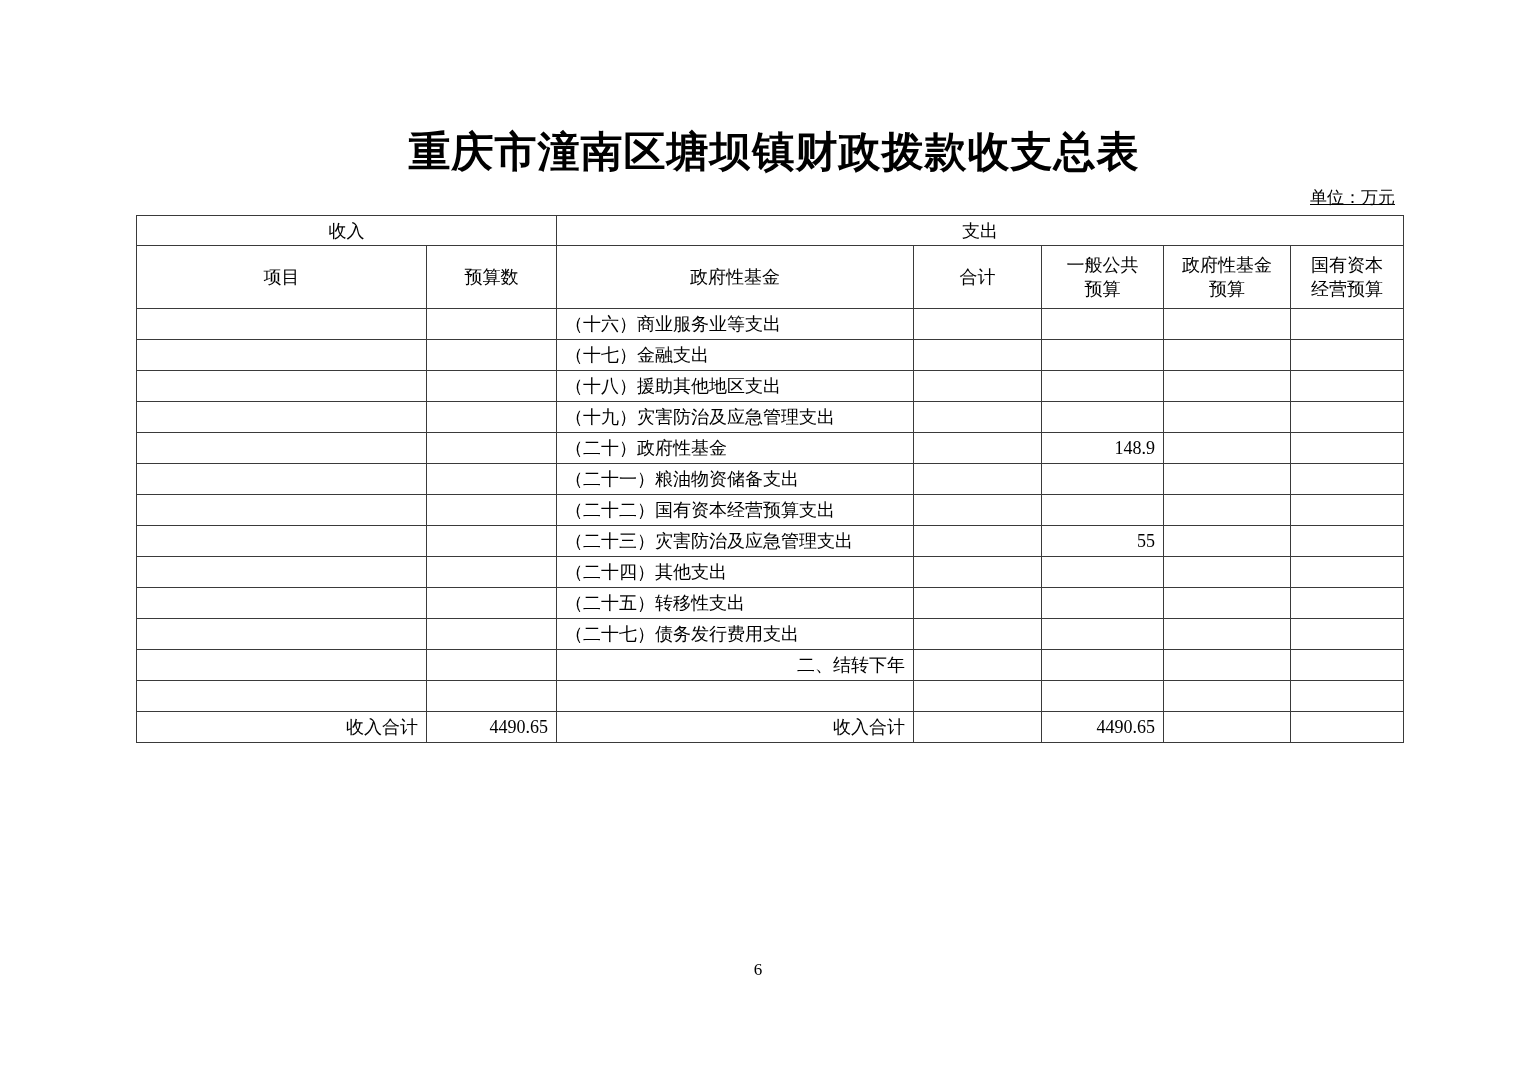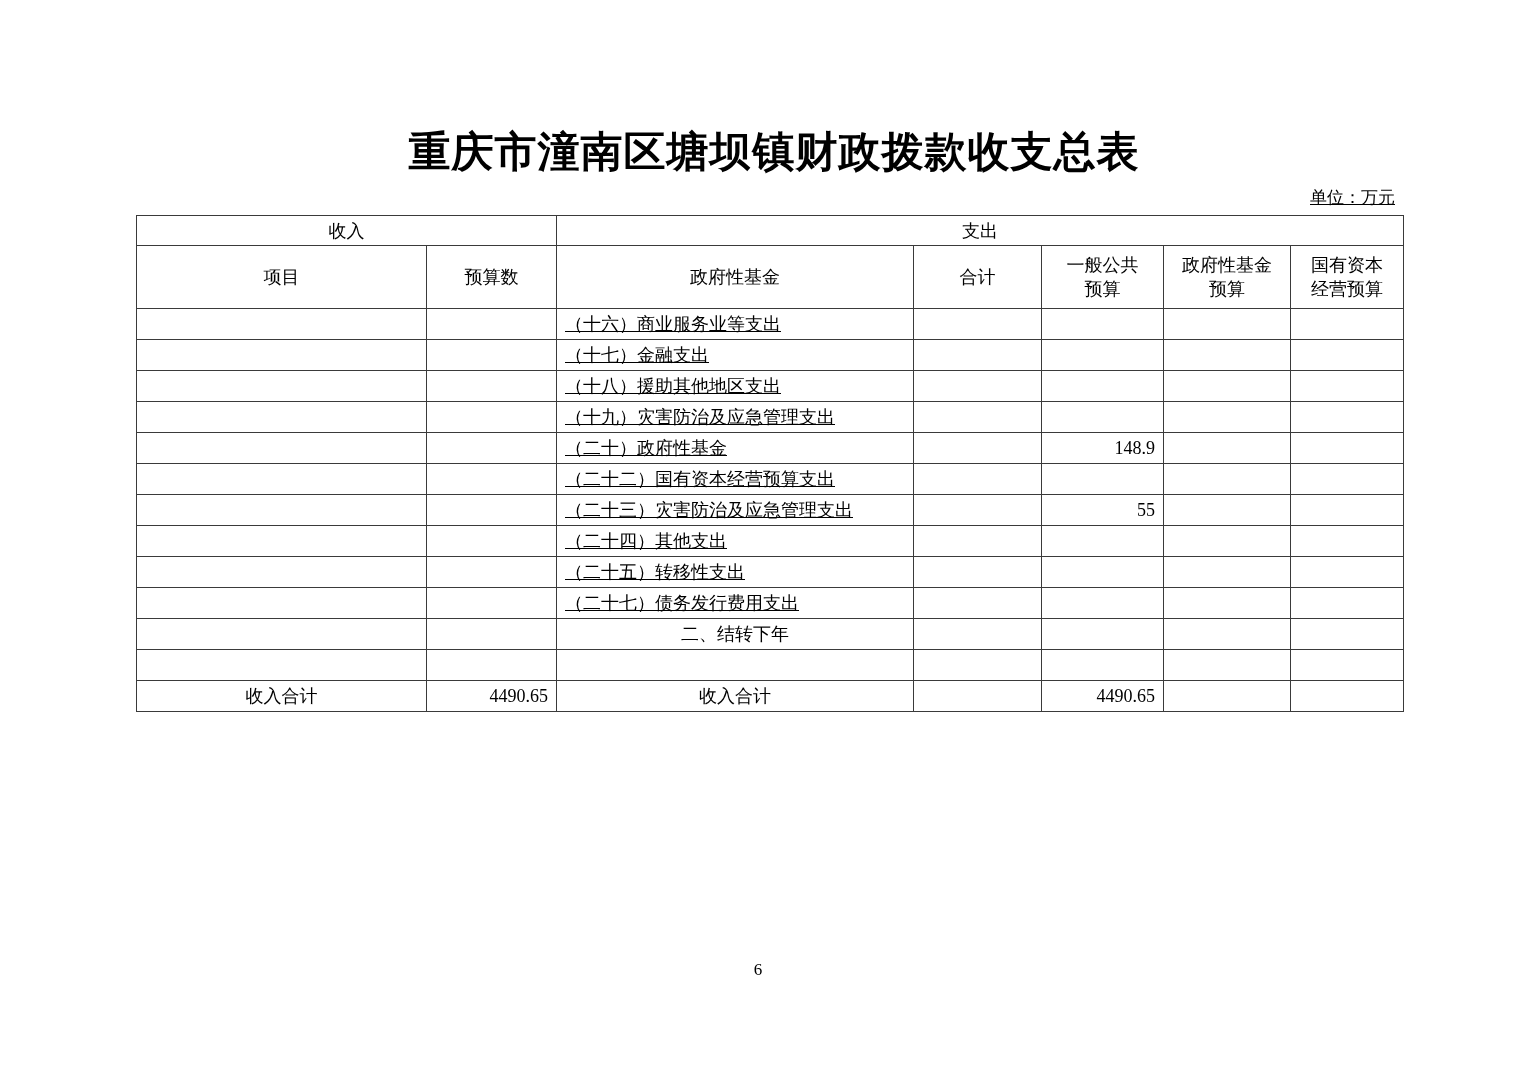--- a/index.html
+++ b/index.html
@@ -60,22 +60,22 @@
   }
   .budget-table thead tr.col-row th {
     height: 63px;
     text-align: center;
     white-space: pre-line;
     line-height: 1.35;
   }
   .budget-table tbody td {
     height: 31px;
   }
-  .c-left   { text-align: left;  padding-left: 13px; text-decoration: underline; }
-  .c-center { text-align: center; }
+  .c-left   { text-align: left;  padding-left: 13px; }
+  .c-center { text-align: right; }
   .c-num    { text-align: right; padding-right: 8px; }
   .page-number {
     position: absolute;
     top: 960px;
     left: 0;
     width: 1516px;
     text-align: center;
     font-size: 17px;
   }
 </style>
@@ -158,20 +158,29 @@
           <td class="c-num"></td>
           <td class="c-left">（二十）政府性基金</td>
           <td class="c-num"></td>
           <td class="c-num">148.9</td>
           <td class="c-num"></td>
           <td class="c-num"></td>
         </tr>
         <tr>
           <td class="c-center"></td>
           <td class="c-num"></td>
+          <td class="c-left">（二十一）粮油物资储备支出</td>
+          <td class="c-num"></td>
+          <td class="c-num"></td>
+          <td class="c-num"></td>
+          <td class="c-num"></td>
+        </tr>
+        <tr>
+          <td class="c-center"></td>
+          <td class="c-num"></td>
           <td class="c-left">（二十二）国有资本经营预算支出</td>
           <td class="c-num"></td>
           <td class="c-num"></td>
           <td class="c-num"></td>
           <td class="c-num"></td>
         </tr>
         <tr>
           <td class="c-center"></td>
           <td class="c-num"></td>
           <td class="c-left">（二十三）灾害防治及应急管理支出</td>

